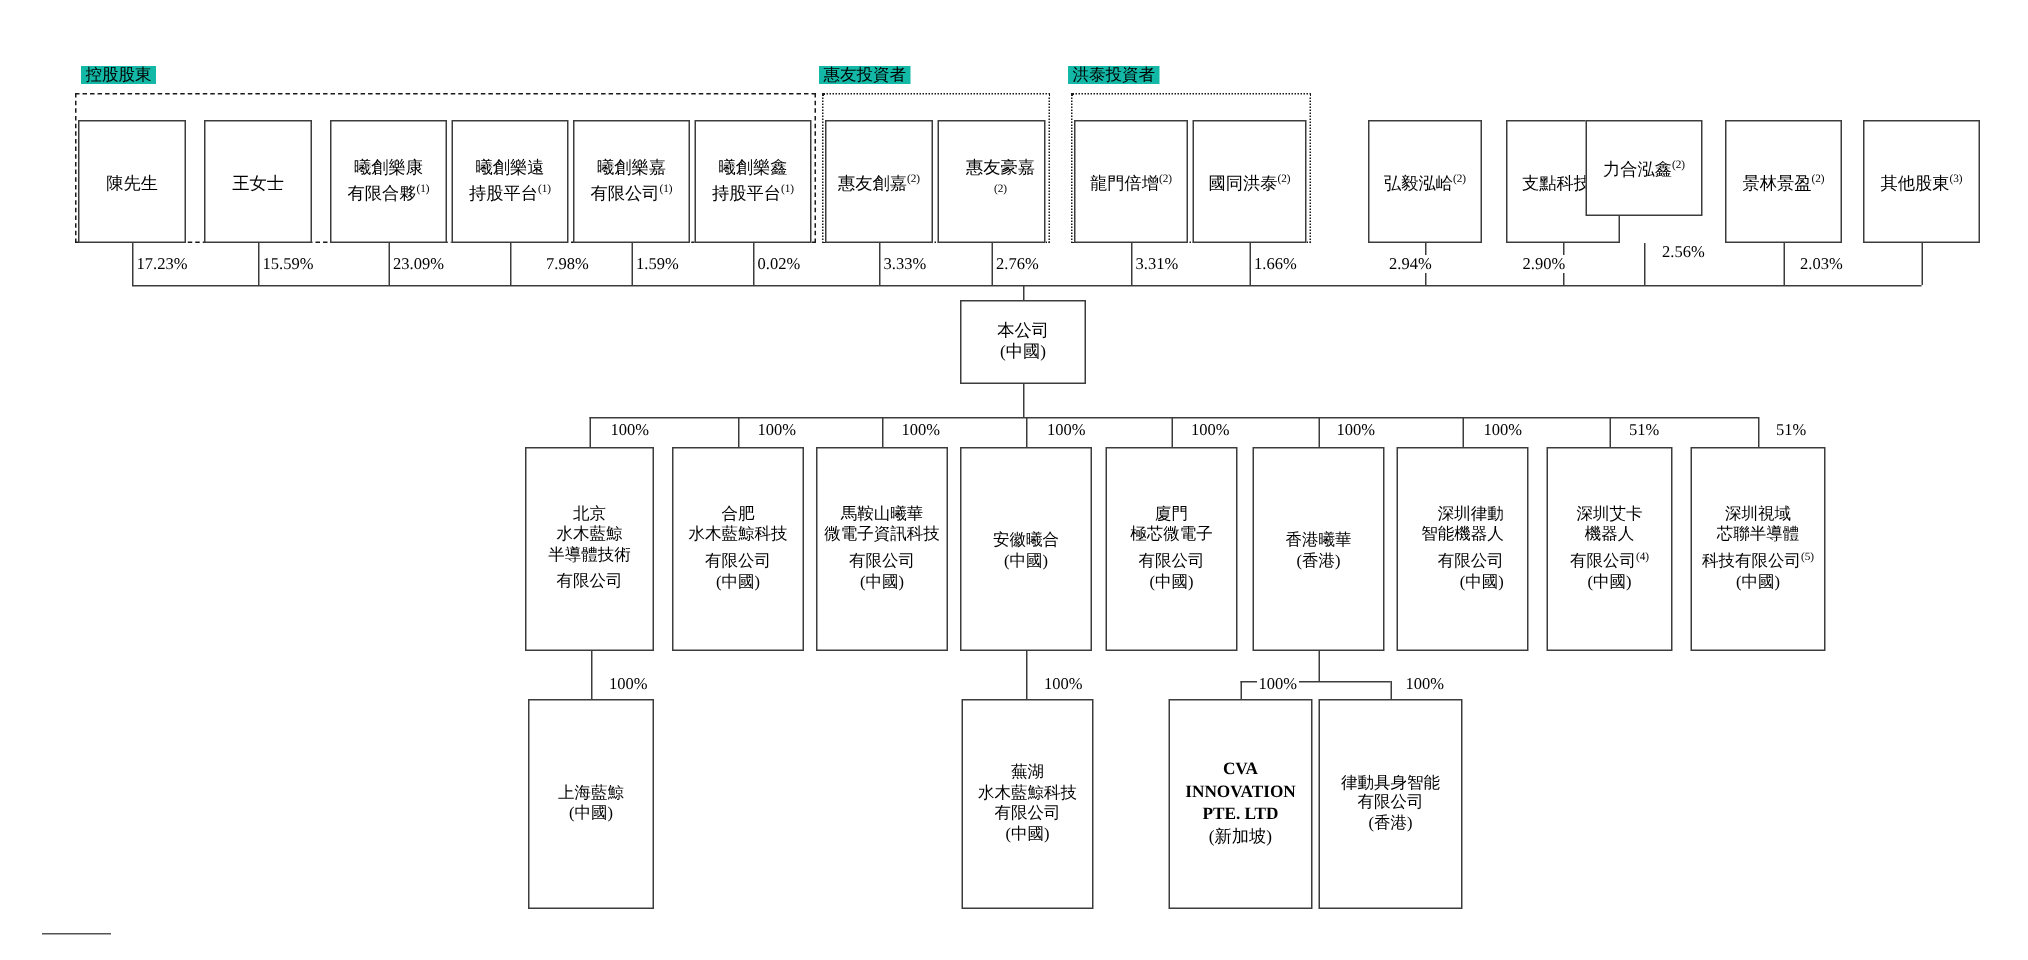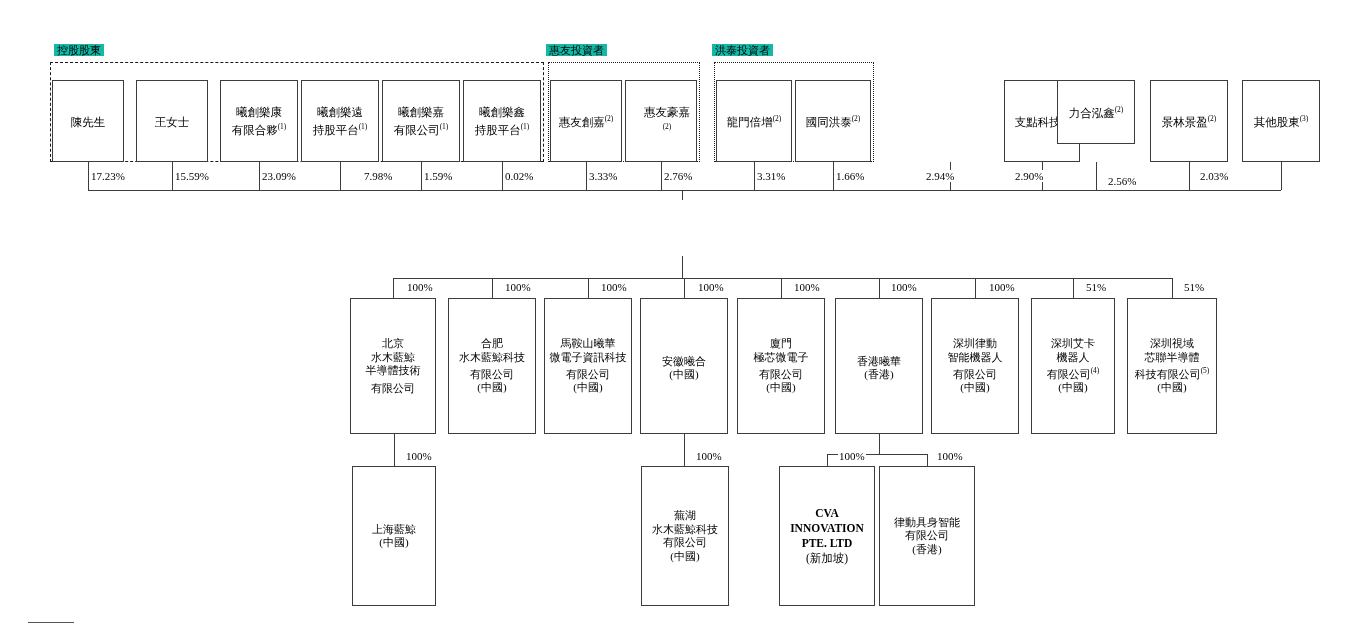--- a/index.html
+++ b/index.html
@@ -131,20 +131,23 @@
     <div class="txt"><span>惠友創嘉</span><sup>(2)</sup></div>
   </div>
   <div class="node" style="left:625px; top:80px; width:72px; height:82px;padding-left:12px;">
     <div class="txt"><span>惠友豪嘉</span><sup>(2)</sup></div>
   </div>
   <div class="node" style="left:716px; top:80px; width:76px; height:82px;">
     <div class="txt"><span>龍門倍增</span><sup>(2)</sup></div>
   </div>
   <div class="node" style="left:795px; top:80px; width:76px; height:82px;">
     <div class="txt"><span>國同洪泰</span><sup>(2)</sup></div>
+  </div>
+  <div class="node" style="left:912px; top:80px; width:76px; height:82px;">
+    <div class="txt"><span>弘毅泓峆</span><sup>(2)</sup></div>
   </div>
   <div class="node" style="left:1004px; top:80px; width:76px; height:82px;">
     <div class="txt"><span>支點科技</span><sup>(2)</sup></div>
   </div>
   <div class="node" style="left:1057px; top:80px; width:78px; height:64px;">
     <div class="txt"><span>力合泓鑫</span><sup>(2)</sup></div>
   </div>
   <div class="node" style="left:1150px; top:80px; width:78px; height:82px;">
     <div class="txt"><span>景林景盈</span><sup>(2)</sup></div>
   </div>
@@ -177,24 +180,28 @@
   <div class="pct" style="left:261px; top:170px;">23.09%</div>
   <div class="pct" style="left:350px; top:170px;padding-left:14px;">7.98%</div>
   <div class="pct" style="left:423px; top:170px;">1.59%</div>
   <div class="pct" style="left:504px; top:170px;">0.02%</div>
   <div class="pct" style="left:588px; top:170px;">3.33%</div>
   <div class="pct" style="left:663px; top:170px;">2.76%</div>
   <div class="pct" style="left:756px; top:170px;">3.31%</div>
   <div class="pct" style="left:835px; top:170px;">1.66%</div>
   <div class="pct" style="left:925px; top:170px;">2.94%</div>
   <div class="pct" style="left:1014px; top:170px;">2.90%</div>
-  <div class="pct" style="left:1107px; top:175px;font-family:Liberation Serif, serif;">2.56%</div>
+  <div class="pct" style="left:1107px; top:162px;font-family:Liberation Serif, serif;">2.56%</div>
   <div class="pct" style="left:1199px; top:170px;">2.03%</div>
   <div class="pct" style="left:1357px; top:170px;margin-top:17px;">13.01%</div>
 
+  <div class="node" style="left:640px; top:200px; width:84px; height:56px;">
+    <div class="txt"><span>本公司</span>
+<span>(中國)</span></div>
+  </div>
 
   <div class="ln vl" style="left:682px; top:256px; height:22px;"></div>
   <div class="ln hl" style="left:393px; top:278px; width:779px;"></div>
 
   <div class="ln vl" style="left:393px;  top:278px; height:20px;"></div>
   <div class="ln vl" style="left:492px;  top:278px; height:20px;"></div>
   <div class="ln vl" style="left:588px;  top:278px; height:20px;"></div>
   <div class="ln vl" style="left:684px;  top:278px; height:20px;"></div>
   <div class="ln vl" style="left:781px;  top:278px; height:20px;"></div>
   <div class="ln vl" style="left:879px;  top:278px; height:20px;"></div>
@@ -238,21 +245,21 @@
   <div class="node small" style="left:737px; top:298px; width:88px; height:136px;">
     <div class="txt"><span>廈門
 極芯微電子
 有限公司</span><sup></sup>
 <span>(中國)</span></div>
   </div>
   <div class="node small" style="left:835px; top:298px; width:88px; height:136px;">
     <div class="txt"><span>香港曦華</span><sup></sup>
 <span>(香港)</span></div>
   </div>
-  <div class="node small" style="left:931px; top:298px; width:88px; height:136px;">
+  <div class="node small" style="left:931px; top:298px; width:88px; height:136px;text-align:right;">
     <div class="txt"><span>深圳律動
 智能機器人
 有限公司</span><sup></sup>
 <span>(中國)</span></div>
   </div>
   <div class="node small" style="left:1031px; top:298px; width:84px; height:136px;">
     <div class="txt"><span>深圳艾卡
 機器人
 有限公司</span><sup>(4)</sup>
 <span>(中國)</span></div>

